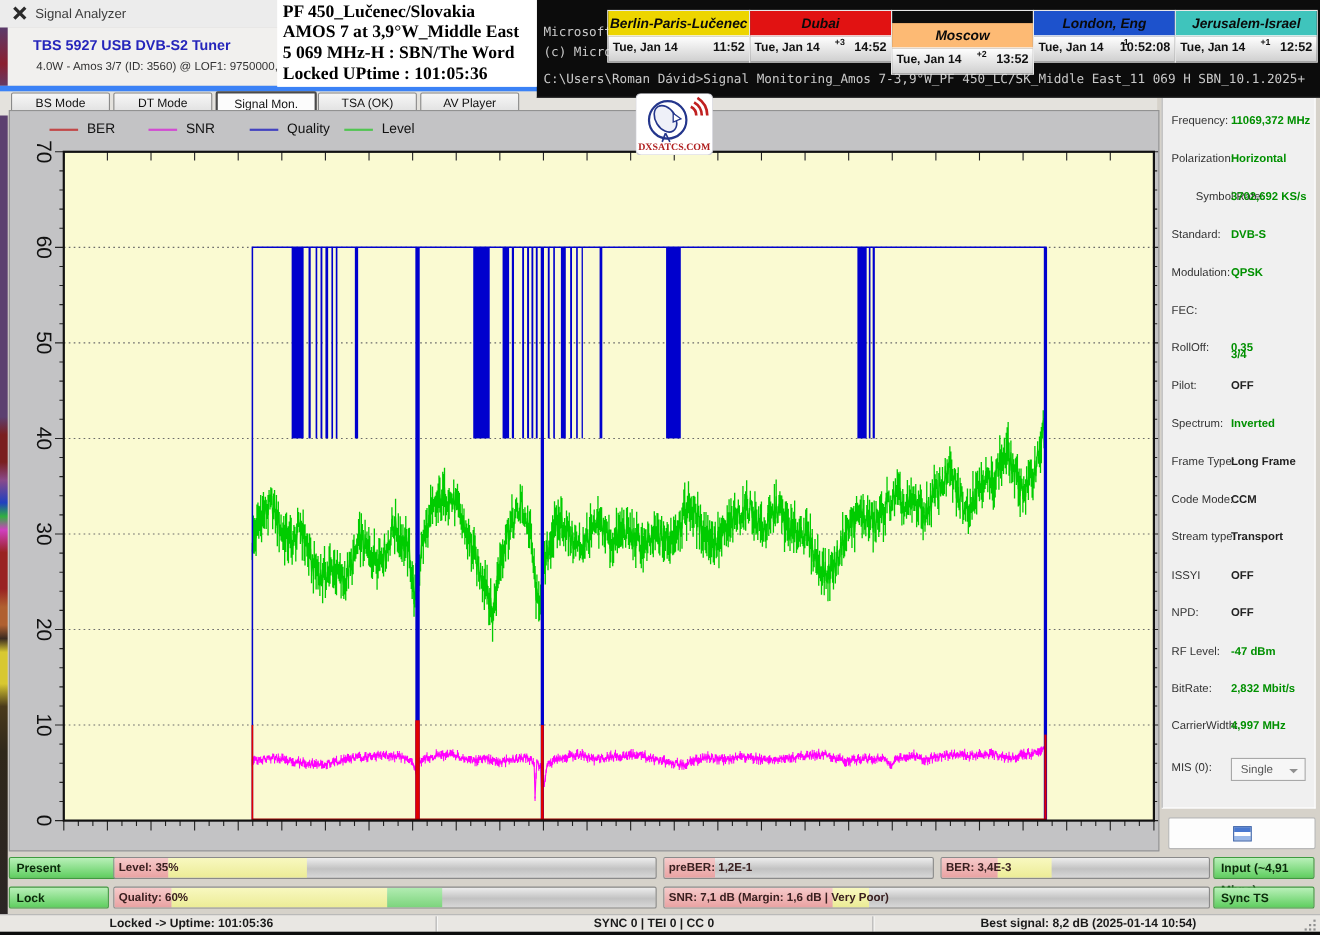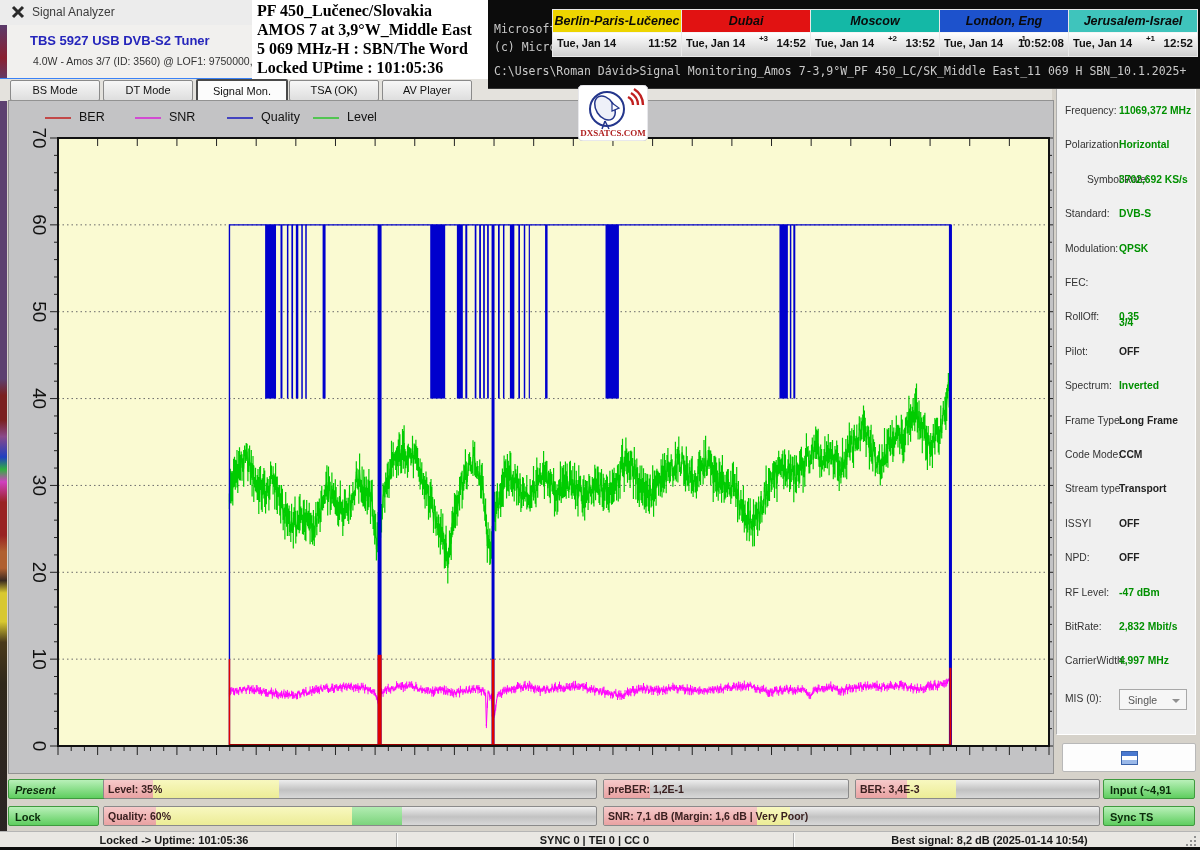--- a/index.html
+++ b/index.html
@@ -24,21 +24,21 @@
       font-size:11.5px;white-space:pre;}
   
   .clock{position:absolute;top:9px;width:128px;z-index:7;border:1px solid #e8e8e8;}
   .clockhead{height:22px;line-height:22px;text-align:center;font-style:italic;font-weight:bold;
       font-size:12.5px;color:#0a0a0a;border-bottom:1px solid #f5f5f5;white-space:nowrap;overflow:hidden;}
   .clockrow{height:23px;background:linear-gradient(#ffffff,#cfcfcf);position:relative;}
   .clockdate{position:absolute;left:4px;top:4px;font-size:11px;font-weight:bold;color:#111;}
   .clockoff{position:absolute;right:42px;top:1px;font-size:8px;font-weight:bold;color:#111;}
   .clocktime{position:absolute;right:4px;top:4px;font-size:11.5px;font-weight:bold;color:#111;}
   
-  #toolbar{left:0;top:78px;width:1052px;height:22px;background:#e4e2dd;border-top:1px solid #3b82f6;}
+  #toolbar{left:0;top:78px;width:1052px;height:22px;background:#e4e2dd;border-top:5px solid #3b82f6;}
   .tbtn{position:absolute;top:1px;height:19px;line-height:19px;text-align:center;font-size:11px;
       color:#111;background:linear-gradient(#f7f7f7,#dedede);border:1px solid #8a8a8a;border-radius:2px;}
   .tbtn.active{background:#fcfcfc;border:2px solid #4a4a4a;top:0;height:20px;line-height:20px;}
   
   #chartbox{left:8px;top:100px;width:1044px;height:672px;background:#c3c3c5;border:1px solid #929292;}
   .legenditem{position:absolute;top:9px;height:18px;font-size:12.5px;color:#111;}
   .legendline{display:inline-block;width:26px;height:0;border-top:2px solid;vertical-align:middle;margin-right:8px;}
   
   #logo{left:578px;top:85px;width:70px;height:56px;z-index:8;}
   
@@ -119,21 +119,21 @@
         </div>
         <div class="clock" style="left: 193px;">
           <div class="clockhead" style="background: rgb(225, 18, 18);">Dubai</div>
           <div class="clockrow">
             <div class="clockdate">Tue, Jan 14</div>
             <div class="clockoff">+3</div>
             <div class="clocktime">14:52</div>
           </div>
         </div>
         <div class="clock" style="left: 322px;">
-          <div class="clockhead" style="background: #14b8a6;">Moscow</div>
+          <div class="clockhead" style="background: #fdba74; margin-top: 11px;">Moscow</div>
           <div class="clockrow">
             <div class="clockdate">Tue, Jan 14</div>
             <div class="clockoff">+2</div>
             <div class="clocktime">13:52</div>
           </div>
         </div>
         <div class="clock" style="left: 451px;">
           <div class="clockhead" style="background: rgb(29, 82, 204);">London, Eng</div>
           <div class="clockrow">
             <div class="clockdate">Tue, Jan 14</div>
@@ -454,21 +454,21 @@
       <span>Single</span>
       <span id="mischev"></span>
     </div>
   </div>
 
   <div class="abs" id="savebtn">
     <div id="saveicon"></div>
   </div>
 
   <div id="botrows">
-      <div class="abs badge" style="left: 8px; top: 779px; width: 106px; font-style: italic;">Present</div>
+      <div class="abs badge" style="left: 8px; top: 779px; width: 106px;">Present</div>
       <div class="abs badge" style="left: 8px; top: 806px; width: 91px;">Lock</div>
       <div class="abs badge" style="left: 1103px; top: 779px; width: 92px;">Input (~4,91 Mbps)</div>
       <div class="abs badge" style="left: 1103px; top: 806px; width: 92px;">Sync TS</div>
       <div class="abs bar" style="left: 103px; top: 779px; width: 494px;">
         <div class="seg pink" style="left: 0%; width: 10%;"></div>
         <div class="seg yellow" style="left: 10%; width: 25.5%;"></div>
         <div class="barlabel">Level: 35%</div>
       </div>
       <div class="abs bar" style="left: 103px; top: 806px; width: 494px;">
         <div class="seg pink" style="left: 0%; width: 10.5%;"></div>

